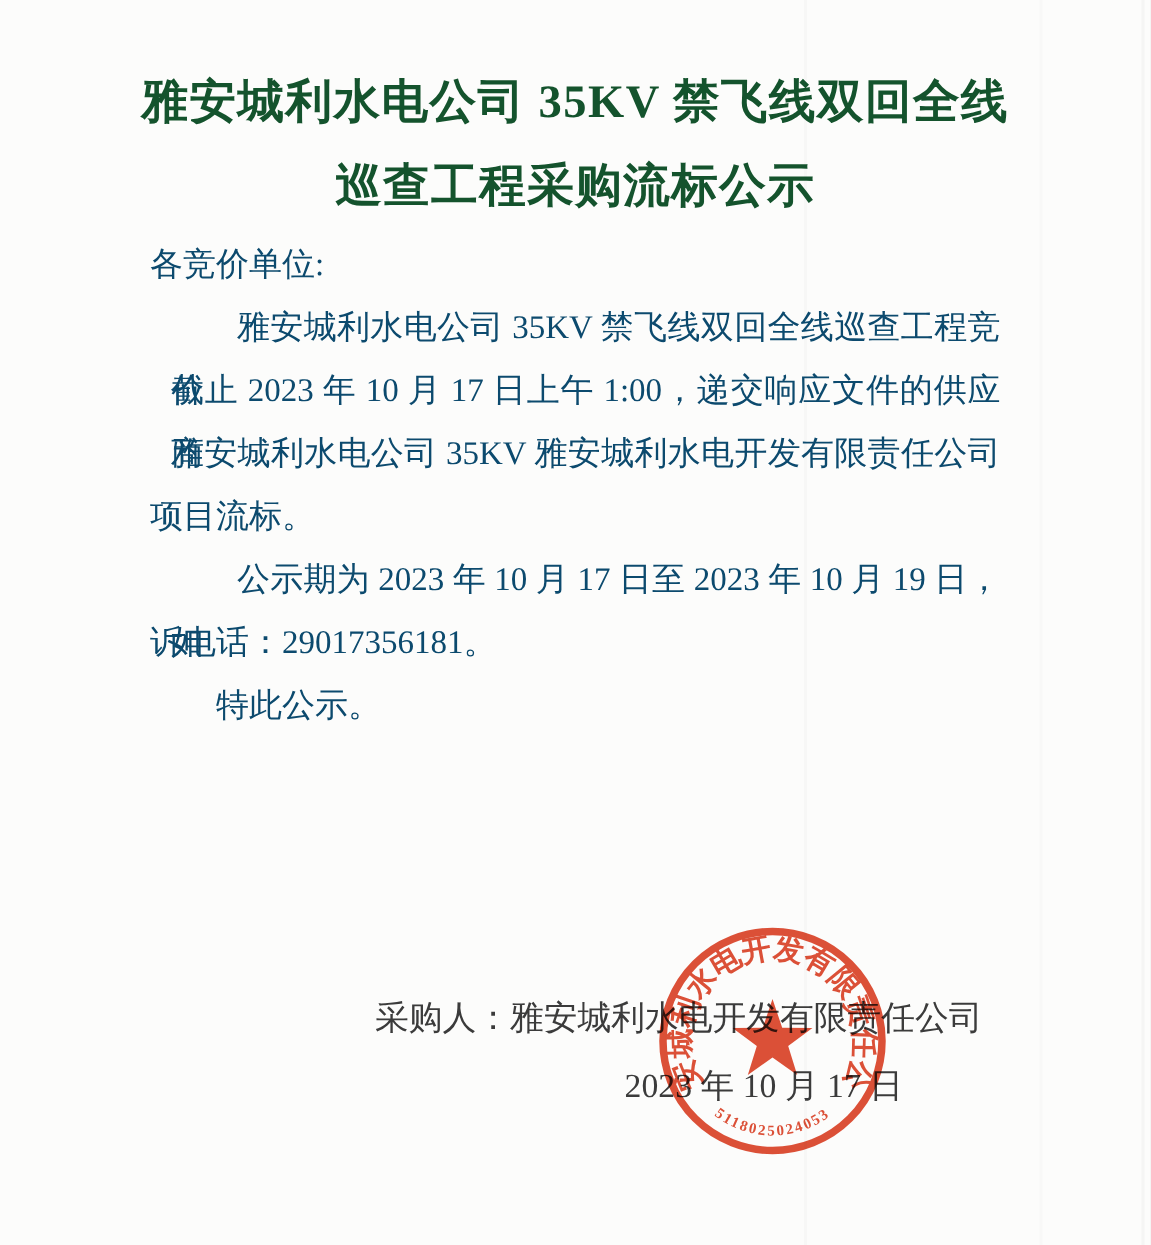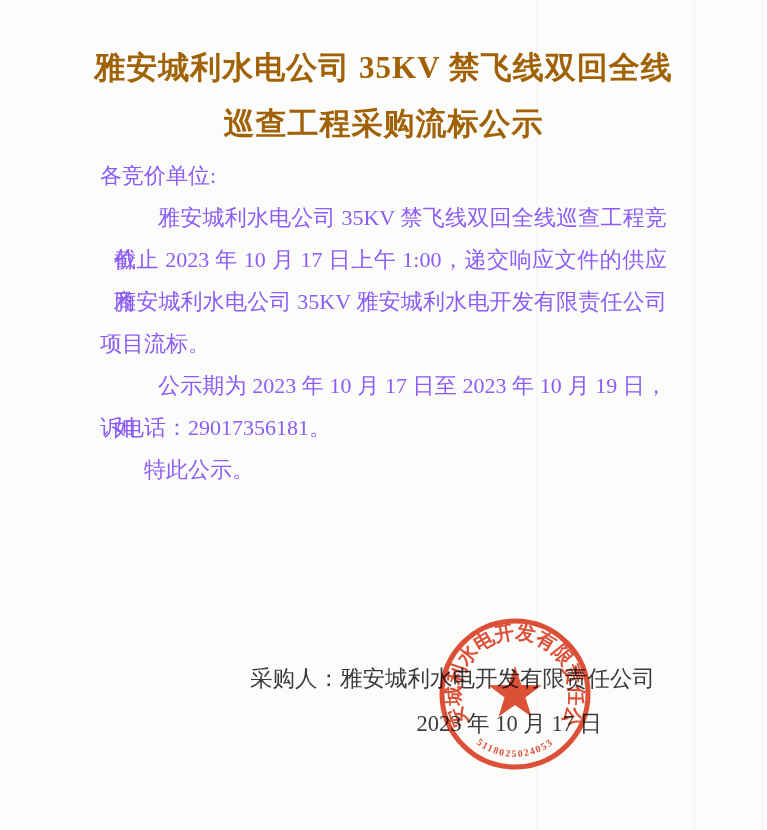--- a/index.html
+++ b/index.html
@@ -19,32 +19,32 @@
   .streak{position:absolute;top:0;bottom:0;background:#9a9a9a;pointer-events:none;}
   .streak.s1{left:536px;width:2px;opacity:.05;}
   .streak.s2{left:693px;width:2px;opacity:.04;}
   .streak.s3{left:761px;width:2px;opacity:.07;}
 
   .title-line{
     position:absolute;left:0;right:0;
     text-align:center;
     font-size:31px;line-height:36px;
     font-weight:700;
-    color:#a16207;
+    color:#14532d;
     letter-spacing:1px;
   }
   .title-line.l1{top:50px;}
   .title-line.l2{top:106px;}
 
   .body-block{
     position:absolute;
     left:100px;top:155px;
     width:567px;
     font-size:22px;
-    color:#8b5cf6;
+    color:#0c4a6e;
   }
   .line{
     height:42px;line-height:42px;
     white-space:nowrap;
   }
   .line.fill{
     white-space:normal;
     text-align:justify;
     text-align-last:justify;
     margin-left:14px;

